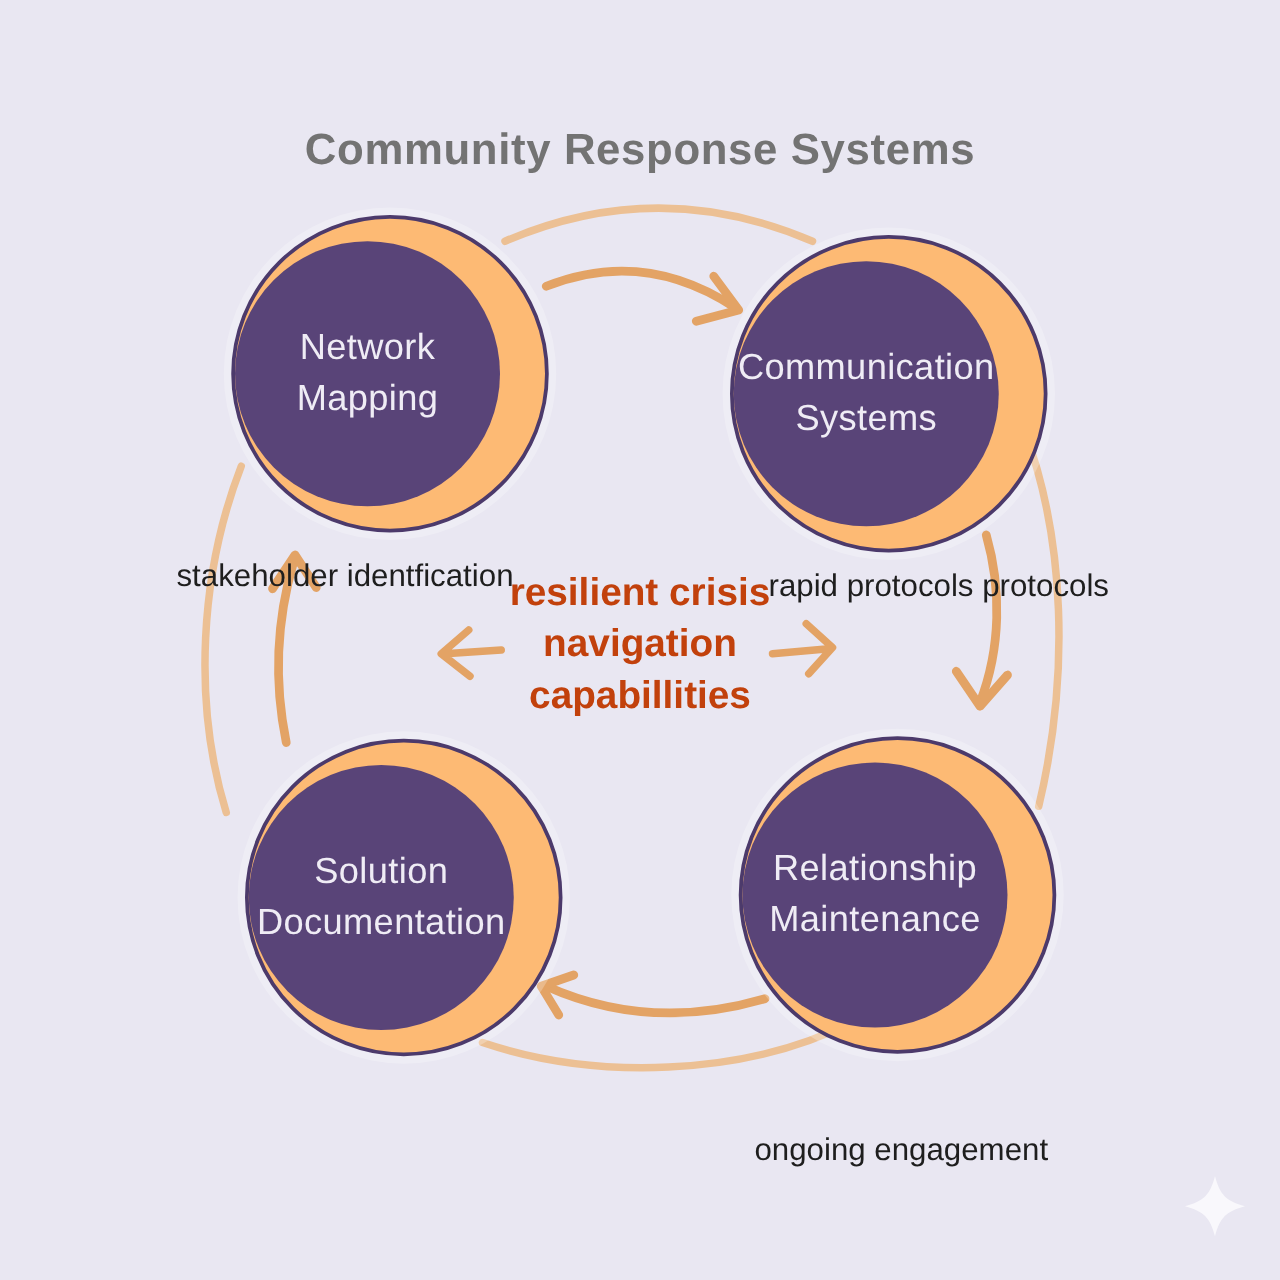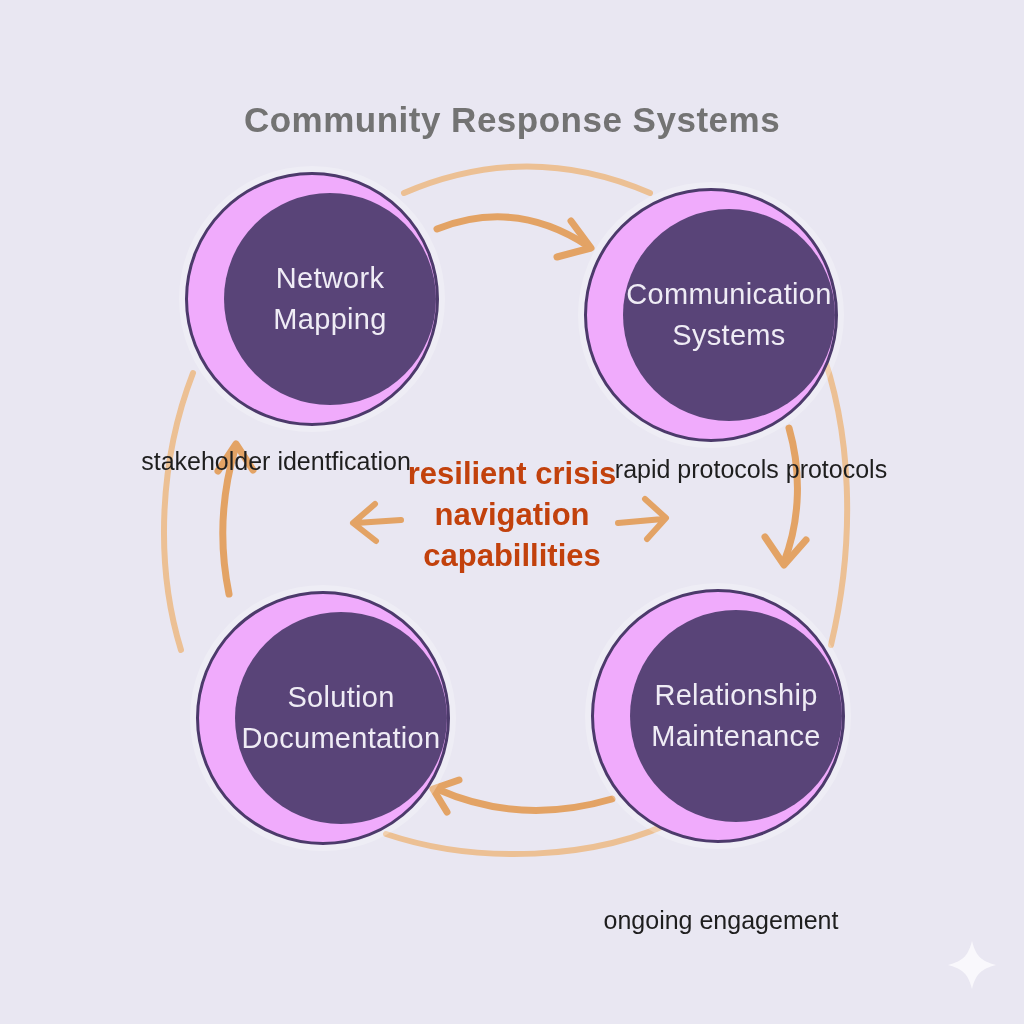--- a/index.html
+++ b/index.html
@@ -19,22 +19,22 @@
     position:absolute;left:0;top:100px;width:1024px;
     text-align:center;
     font-size:35px;font-weight:600;letter-spacing:0.5px;
     color:#737373;
   }
   .node{
     position:absolute;
     width:248px;height:248px;
     border:3px solid #4c3a6b;
     border-radius:50%;
-    background:#f0abfc;
-    display:flex;align-items:center;justify-content:flex-end;
+    background:#fdba74;
+    display:flex;align-items:center;justify-content:flex-start;
     box-shadow:0 0 0 6px rgba(255,255,255,0.25);
   }
   .node-inner{
     width:212px;height:212px;border-radius:50%;
     background:#594478;
     color:#efecf5;
     display:flex;align-items:center;justify-content:center;
     text-align:center;white-space:pre-line;
     font-size:29px;font-weight:500;line-height:1.42;letter-spacing:0.3px;
   }

